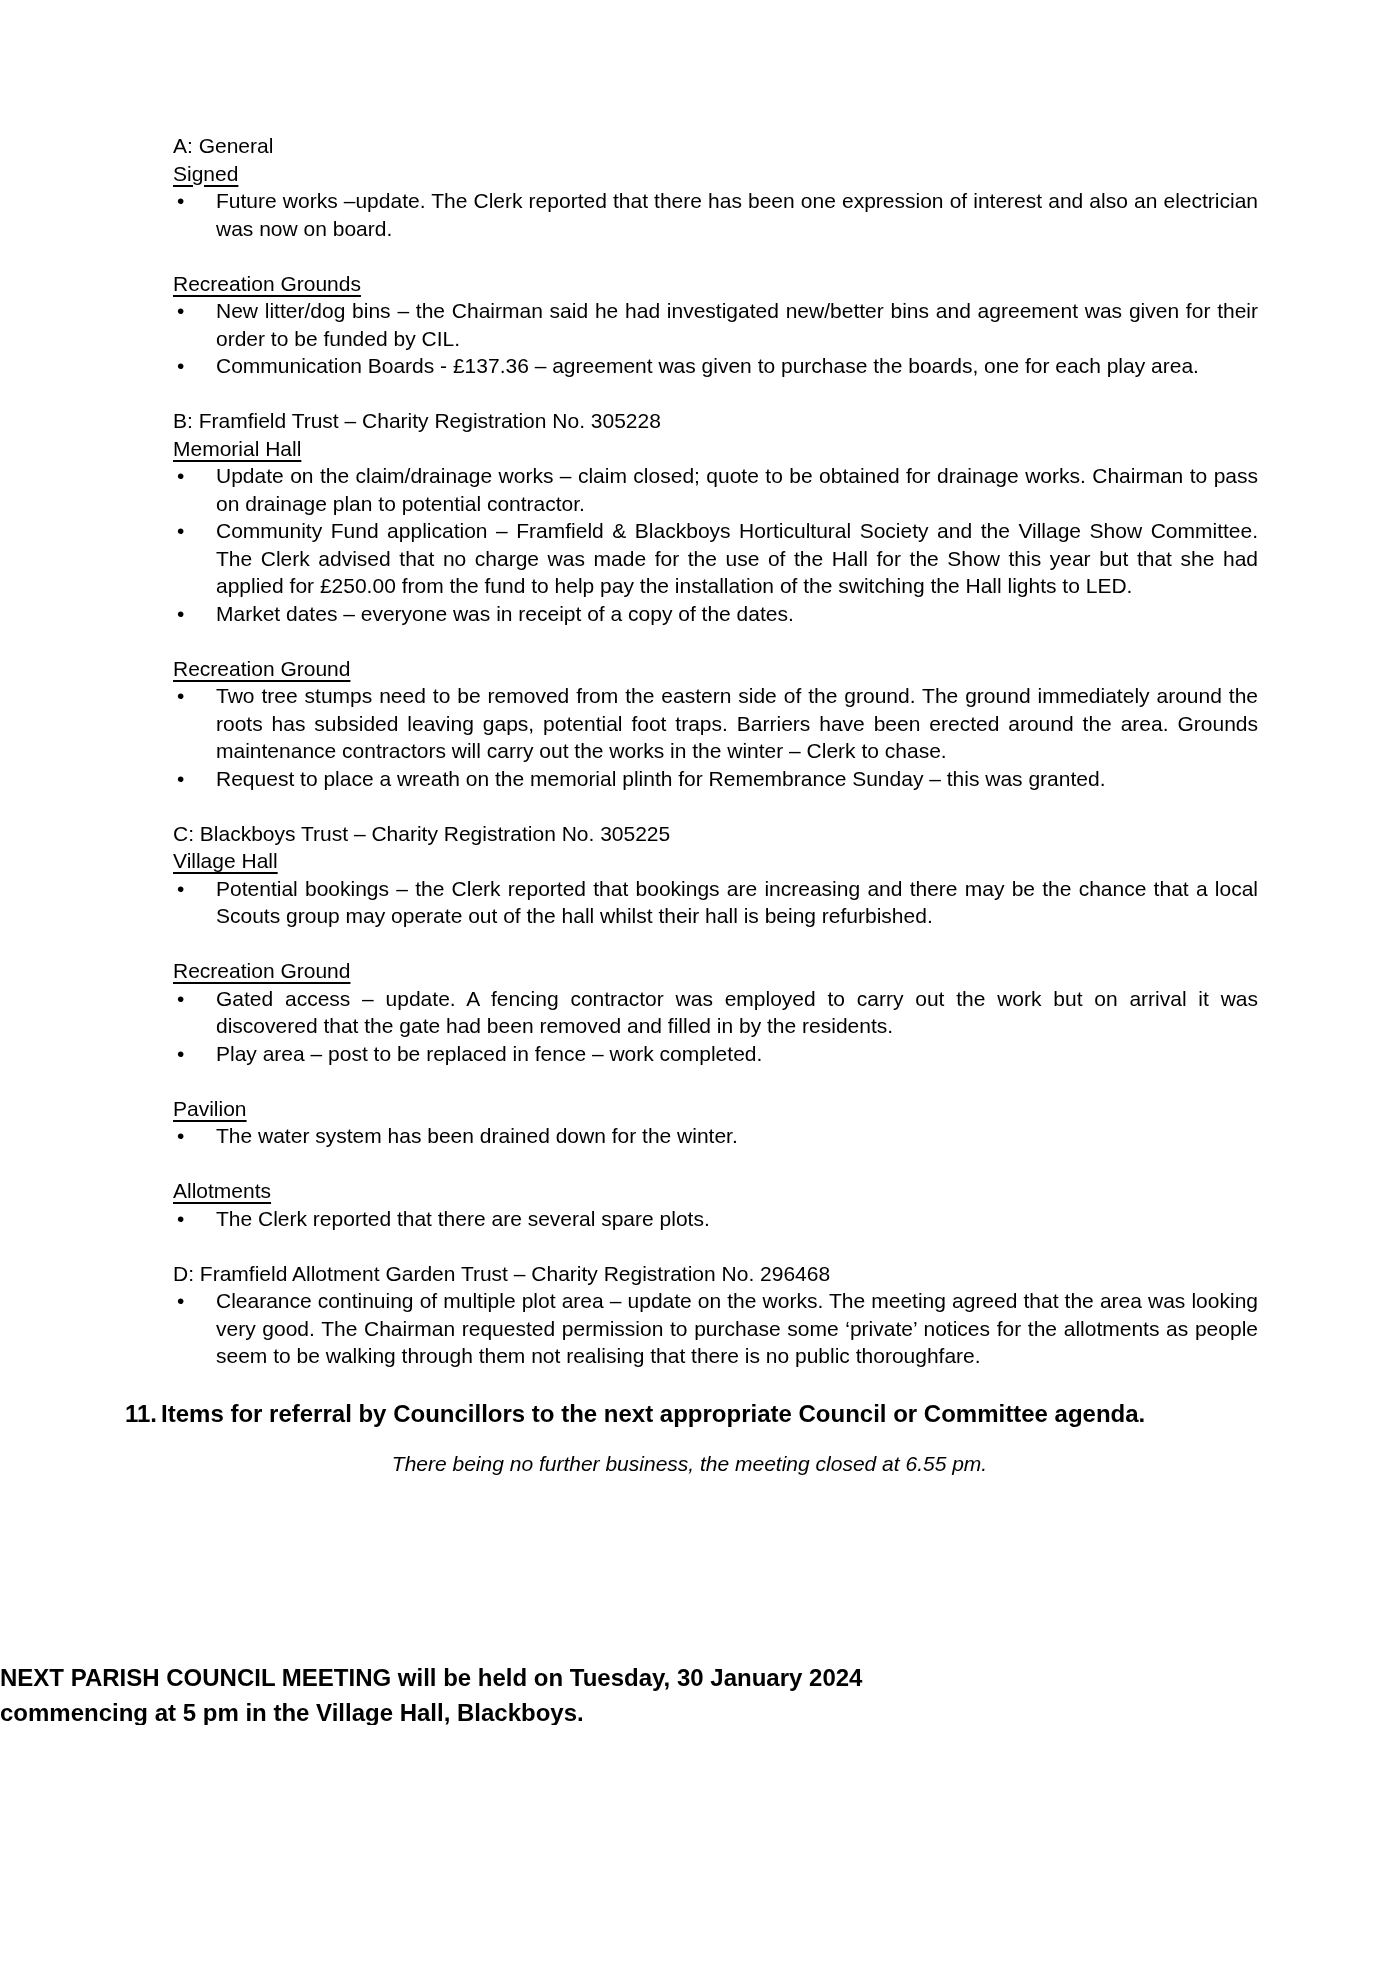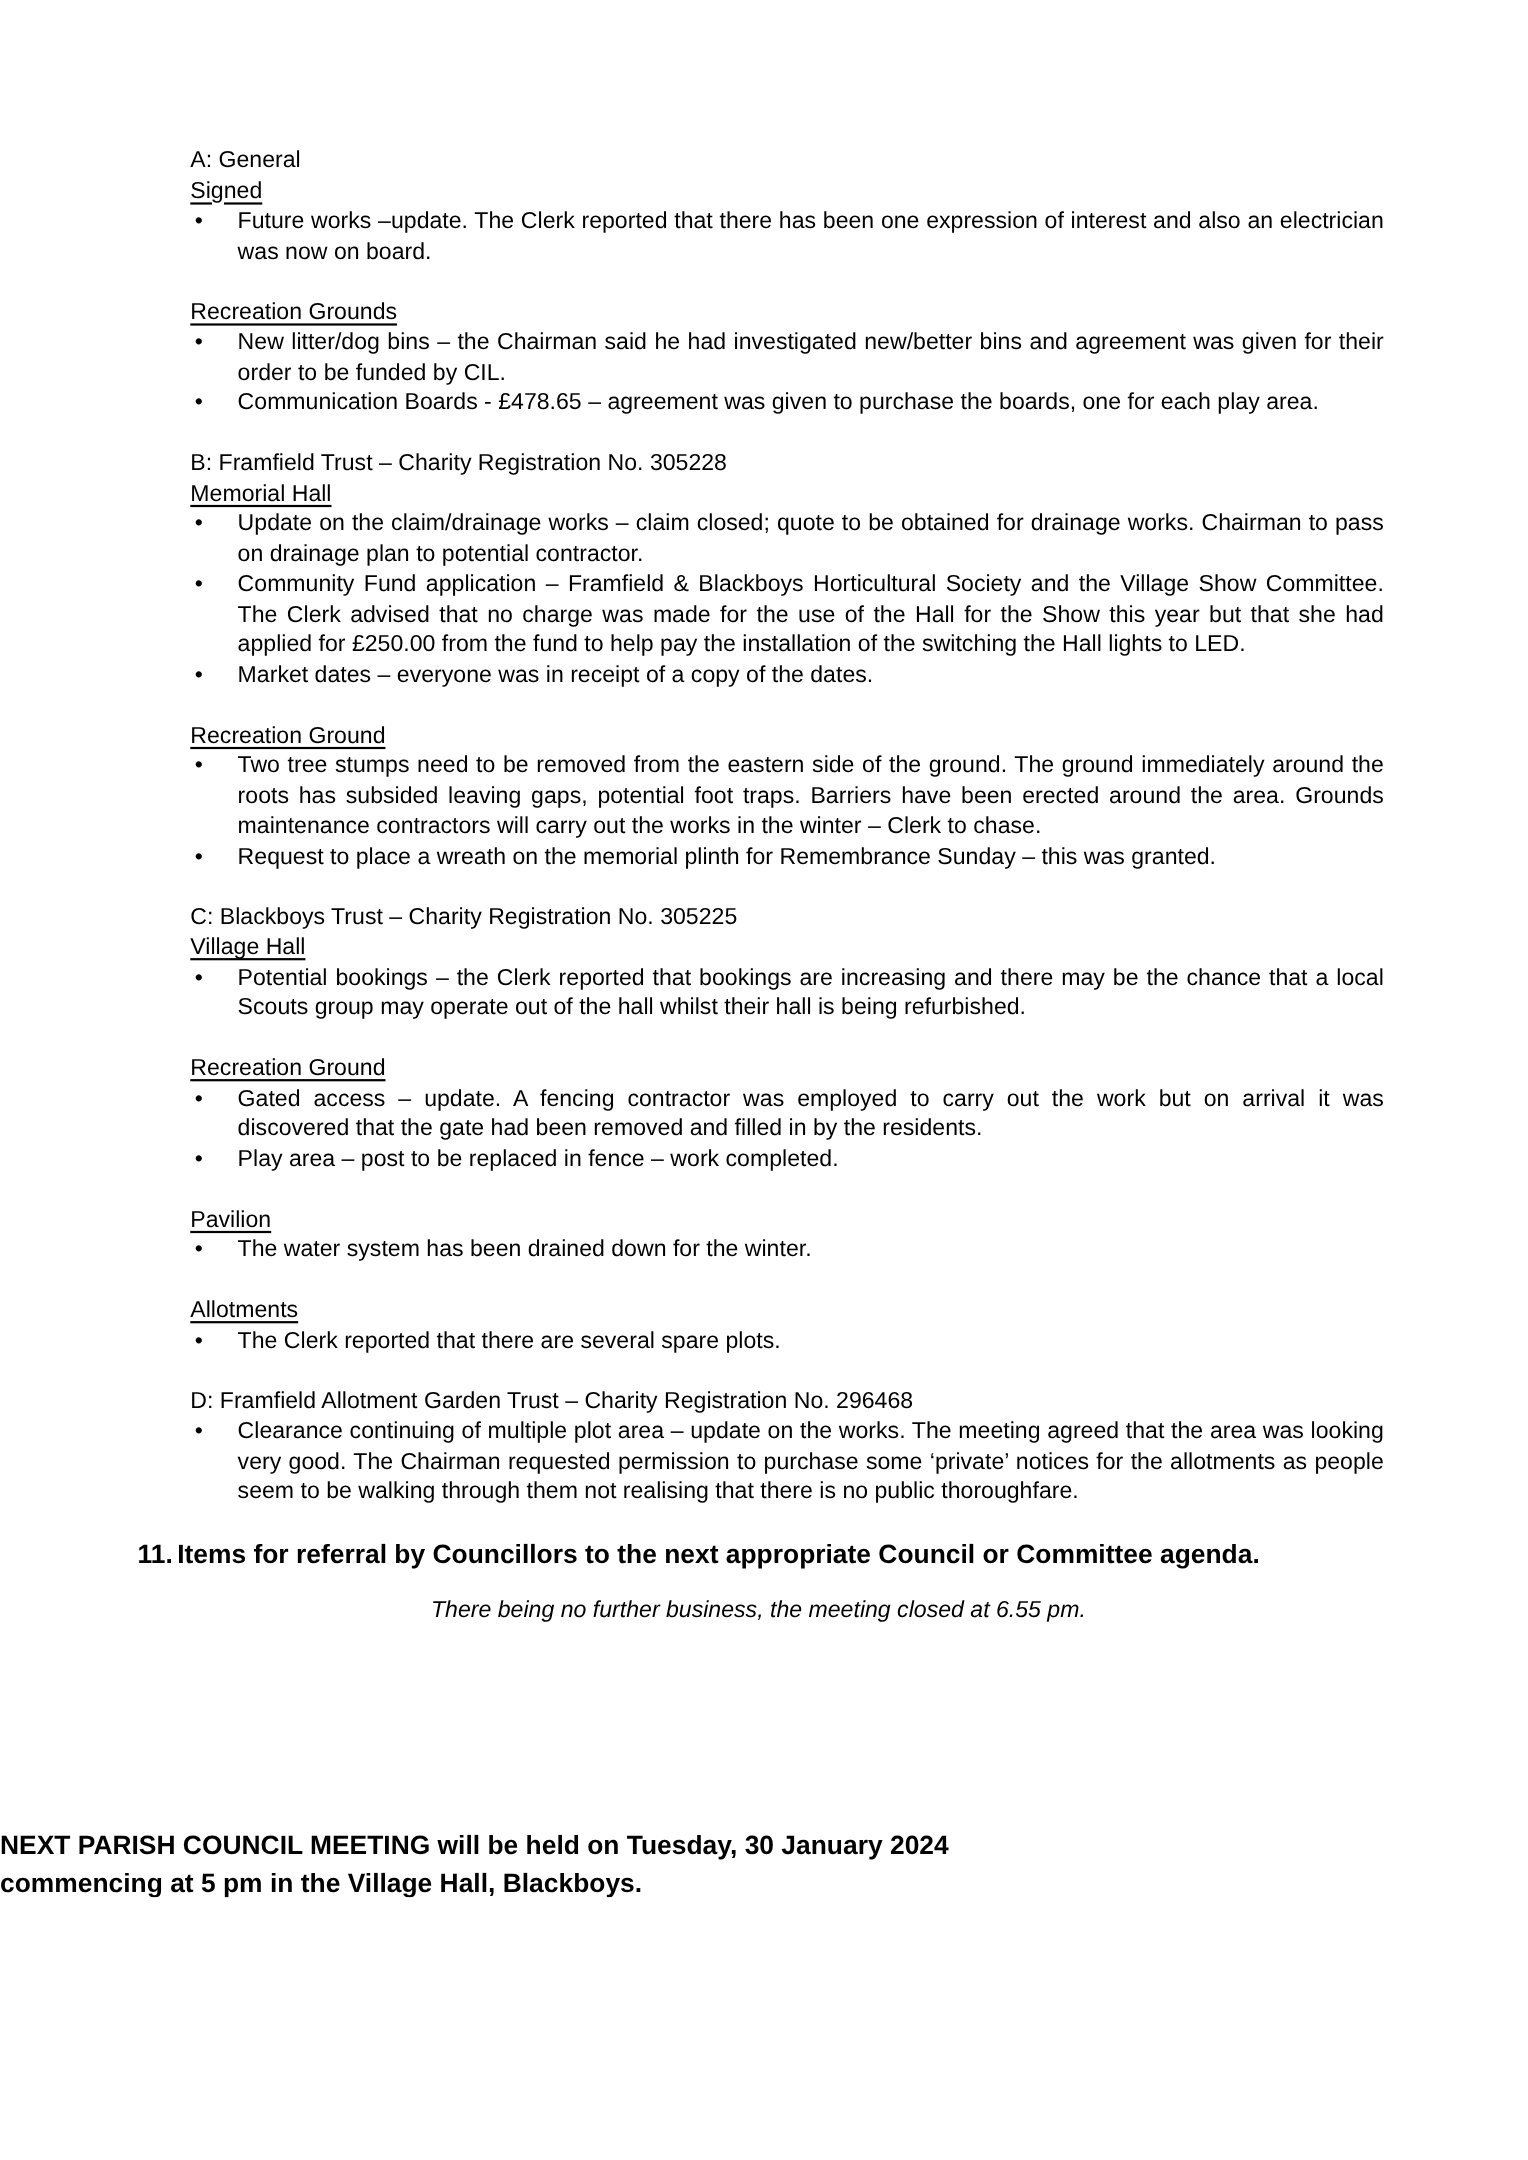--- a/index.html
+++ b/index.html
@@ -49,21 +49,21 @@
     <p class="uh"><span class="u">Signed</span></p>
     <ul class="bullets">
       <li>Future works –update.  The Clerk reported that there has been one expression of interest and also an electrician was now on board.</li>
     </ul>
 
     <div class="sp"></div>
 
     <p class="uh"><span class="u">Recreation Grounds</span></p>
     <ul class="bullets">
       <li>New litter/dog bins – the Chairman said he had investigated new/better bins and agreement was given for their order to be funded by CIL.</li>
-      <li>Communication Boards - £478.65 – agreement was given to purchase the boards, one for each play area.</li>
+      <li>Communication Boards - £137.36 – agreement was given to purchase the boards, one for each play area.</li>
     </ul>
 
     <div class="sp"></div>
 
     <p class="h">B: Framfield Trust – Charity Registration No. 305228</p>
     <p class="uh"><span class="u">Memorial Hall</span></p>
     <ul class="bullets">
       <li>Update on the claim/drainage works – claim closed; quote to be obtained for drainage works. Chairman to pass on drainage plan to potential contractor.</li>
       <li>Community Fund application – Framfield &amp; Blackboys Horticultural Society and the Village Show Committee.  The Clerk advised that no charge was made for the use of the Hall for the Show this year but that she had applied for £250.00 from the fund to help pay the installation of the switching the Hall lights to LED.</li>
       <li>Market dates – everyone was in receipt of a copy of the dates.</li>

